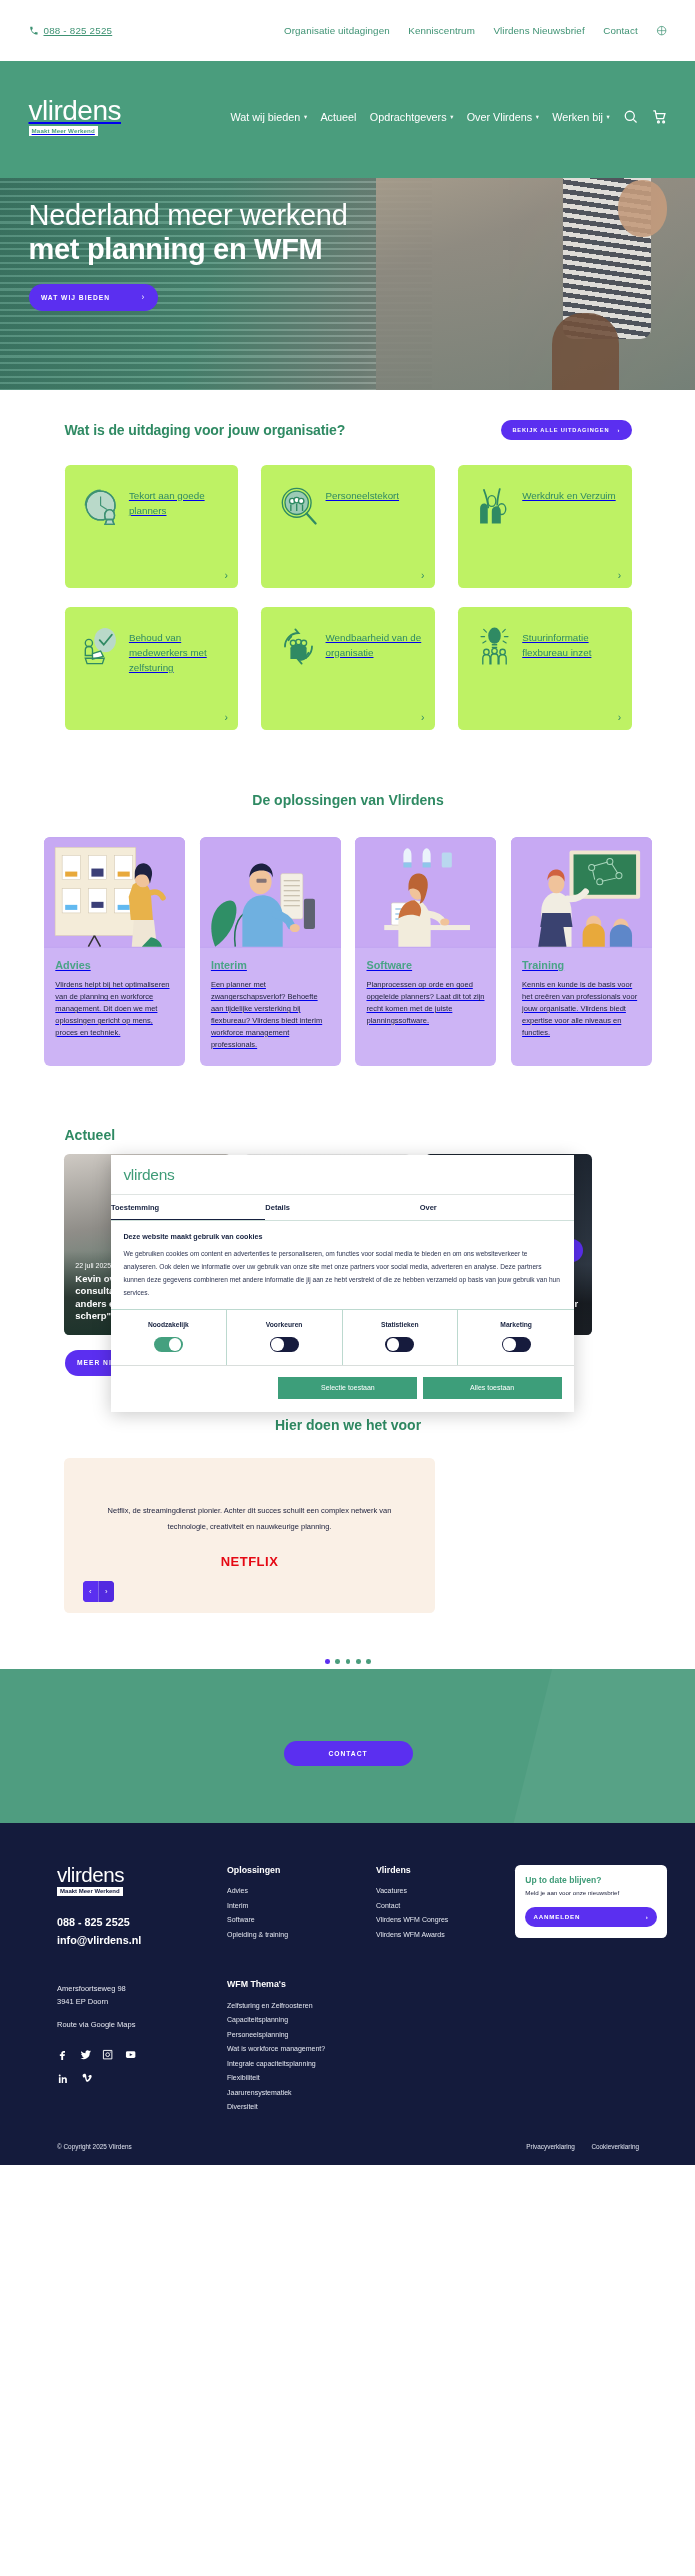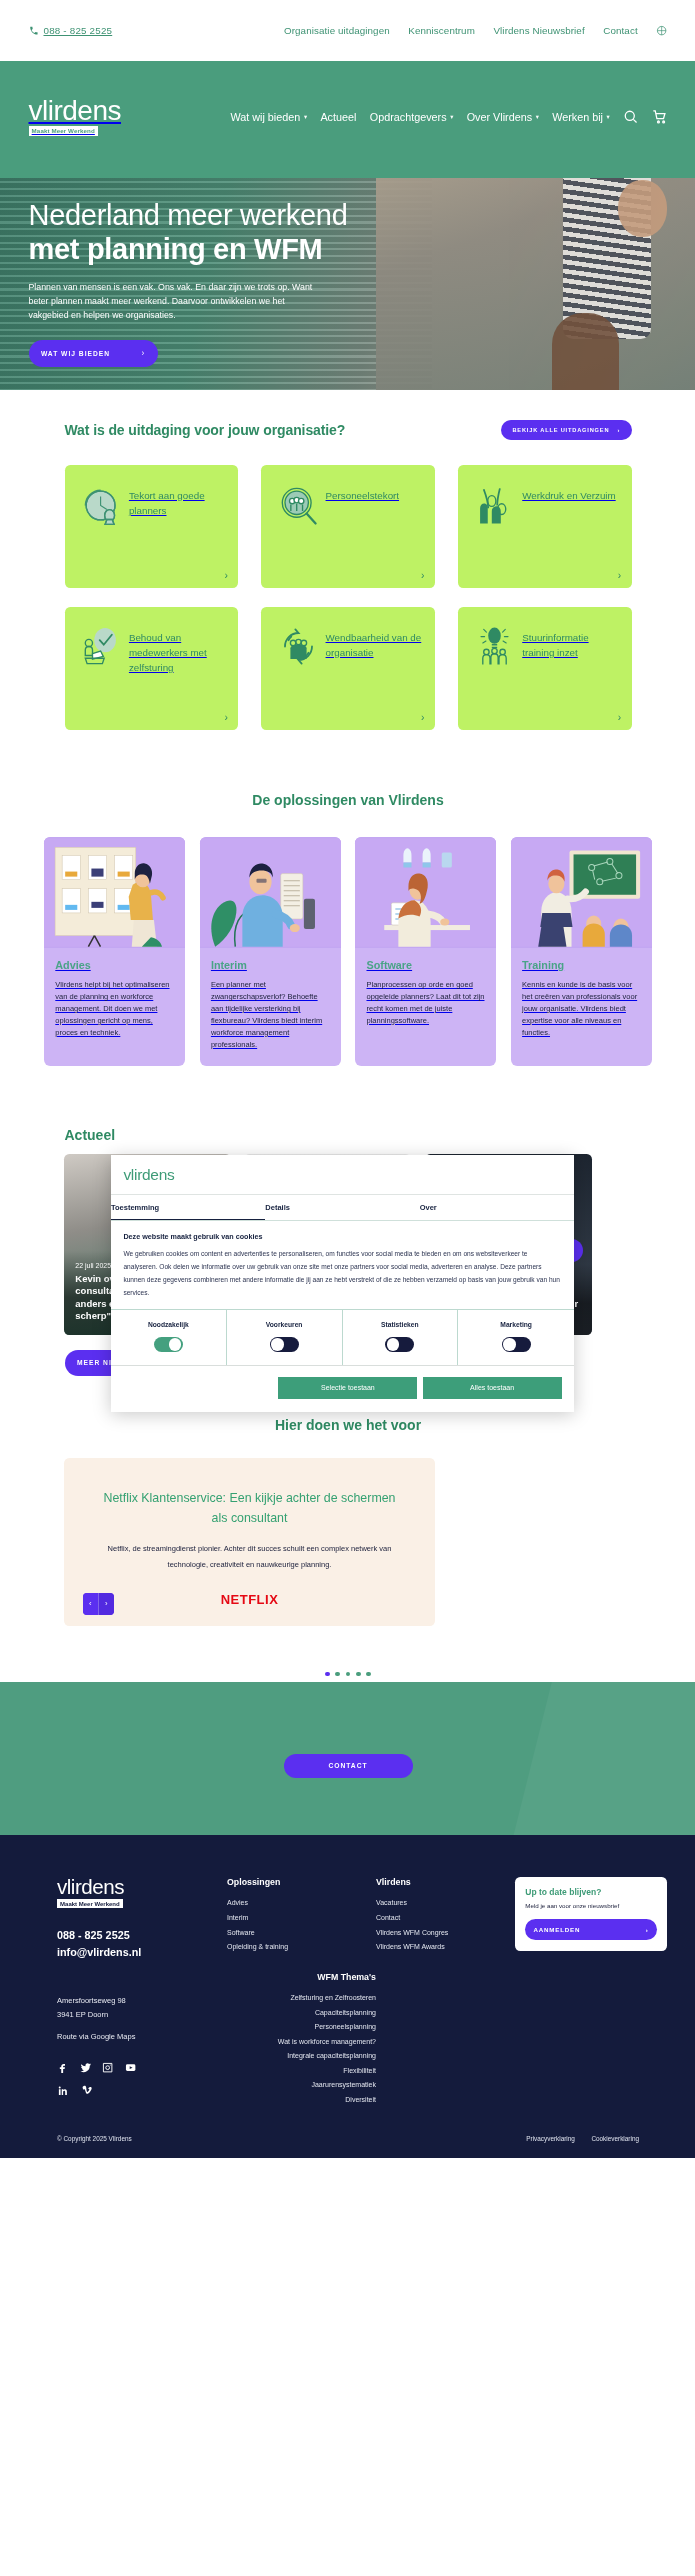--- a/index.html
+++ b/index.html
@@ -182,21 +182,21 @@
   .f-logo-word { font-size: 20.6px; color:#fff; letter-spacing:-0.5px; line-height: .95; }
   .f-logo-tag { background:#fff; color:#141b3c; font-size:6px; font-weight:700; padding: 1.5px 3.1px; width:max-content; margin-top: 2.6px; }
   .f-contact { margin-top: 18.5px; font-size: 10.8px; font-weight: 700; line-height: 1.6; }
   .f-addr { margin-top: 33px; font-size: 7.5px; line-height: 1.75; color:#e8eaf2; }
   .f-route { margin-top: 11.3px; font-size: 7.5px; color:#e8eaf2; text-decoration: none; display:block; }
   .f-social { margin-top: 20.6px; display:flex; gap: 11.3px; align-items:center; }
   .f-social svg { width: 11.3px; height: 11.3px; fill:#fff; }
   .f-social2 { margin-top: 10.3px; display:flex; gap: 12.4px; align-items:center; }
   .f-h { font-size: 8.8px; font-weight: 700; margin-bottom: 9.3px; }
   .f-links a { display:block; color:#e3e6ef; text-decoration:none; font-size: 7px; line-height: 2.08; }
-  .f-block2 { margin-top: 17px; text-align: right; }
+  .f-block2 { margin-top: 37px; }
   .news-box { background:#fff; border-radius: 5.2px; padding: 10.3px 10.3px 11.3px; width: 152px; margin-left: auto; }
   .news-h { color:#3e9b77; font-size: 8.5px; font-weight: 700; }
   .news-p { color:#1b1f3b; font-size: 6.2px; line-height:1.5; margin-top: 3.1px; }
   .news-btn { display:flex; align-items:center; justify-content:space-between; background:#5b2ff0; color:#fff;
     text-decoration:none; font-size:6.2px; font-weight:700; letter-spacing:0.8px; padding: 6.7px 8.2px; border-radius: 11.3px; margin-top: 9.3px;}
   .f-bottom { width: 582px; margin: 0 auto; padding: 28px 0 15.5px; display:flex; align-items:center; font-size: 6.4px; color:#dfe3ee; }
   .f-bottom .right { margin-left:auto; display:flex; gap: 16.5px; }
   .f-bottom a { color:#dfe3ee; text-decoration:none; }
 </style>
 </head>
@@ -269,21 +269,20 @@
     <div class="hero-fig">
       <div class="hero-person"></div>
       <div class="hero-head"></div>
       <div class="hero-child"></div>
     </div>
     <div class="hero-inner">
       <h1>
         <span>Nederland meer werkend</span>
         <span class="b">met planning en WFM</span>
       </h1>
-      <p>Plannen van mensen is een vak. Ons vak. En daar zijn we trots op. Want beter plannen maakt meer werkend. Daarvoor ontwikkelen we het vakgebied en helpen we organisaties.</p>
       <a href="#" class="btn-purple">
         <span>WAT WIJ BIEDEN</span>
         <span class="chev">›</span>
       </a>
     </div>
   </section>
 
   <section class="sec-challenges">
     <div class="ch-head">
       <h2 class="ch-title">Wat is de uitdaging voor jouw organisatie?</h2>
@@ -377,21 +376,21 @@
           <svg viewBox="0 0 100 100" fill="none" stroke="#2f8a63" stroke-width="3">
             <ellipse cx="50" cy="26" rx="14" ry="18" fill="#2f8a63" stroke="none"></ellipse>
             <path d="M44 46h12M44 52h12" stroke-width="3"></path>
             <path d="M26 12l6 6M74 12l-6 6M20 28h8M72 28h8M24 42l7-4M76 42l-7-4" stroke-width="2.5" stroke-linecap="round"></path>
             <circle cx="32" cy="62" r="6"></circle>
               <circle cx="50" cy="60" r="6"></circle>
               <circle cx="68" cy="62" r="6"></circle>
             <path d="M24 90V76c0-5 4-8 8-8s8 3 8 8v14M42 90V74c0-5 4-8 8-8s8 3 8 8v16M60 90V76c0-5 4-8 8-8s8 3 8 8v14"></path>
           </svg>
         </span>
-        <span class="ch-label">Stuurinformatie training inzet</span>
+        <span class="ch-label">Stuurinformatie flexbureau inzet</span>
         <span class="ch-arrow">›</span>
       </a>
 
     </div>
   </section>
 
   <section class="sec-solutions">
     <h2 class="sec-center-title">De oplossingen van Vlirdens</h2>
     <div class="sol-grid">
 
@@ -558,21 +557,20 @@
       <a href="#" class="btn-purple" style="min-width:108px;margin-top:0">
         <span>MEER NIEUWS</span>
         <span class="chev">›</span>
       </a>
     </div>
   </section>
 
   <section class="sec-cases">
     <h2 class="sec-center-title" style="margin-bottom:12px">Hier doen we het voor</h2>
     <div class="case-card">
-      <div class="case-h">Netflix Klantenservice: Een kijkje achter de schermen als consultant</div>
       <div class="case-p">Netflix, de streamingdienst pionier. Achter dit succes schuilt een complex netwerk van technologie, creativiteit en nauwkeurige planning.</div>
       <div class="case-logo">NETFLIX</div>
       <div class="case-nav">
         <button>‹</button>
         <button>›</button>
       </div>
     </div>
     <div class="dots">
       <span class="dot active"></span>
       <span class="dot"></span>

